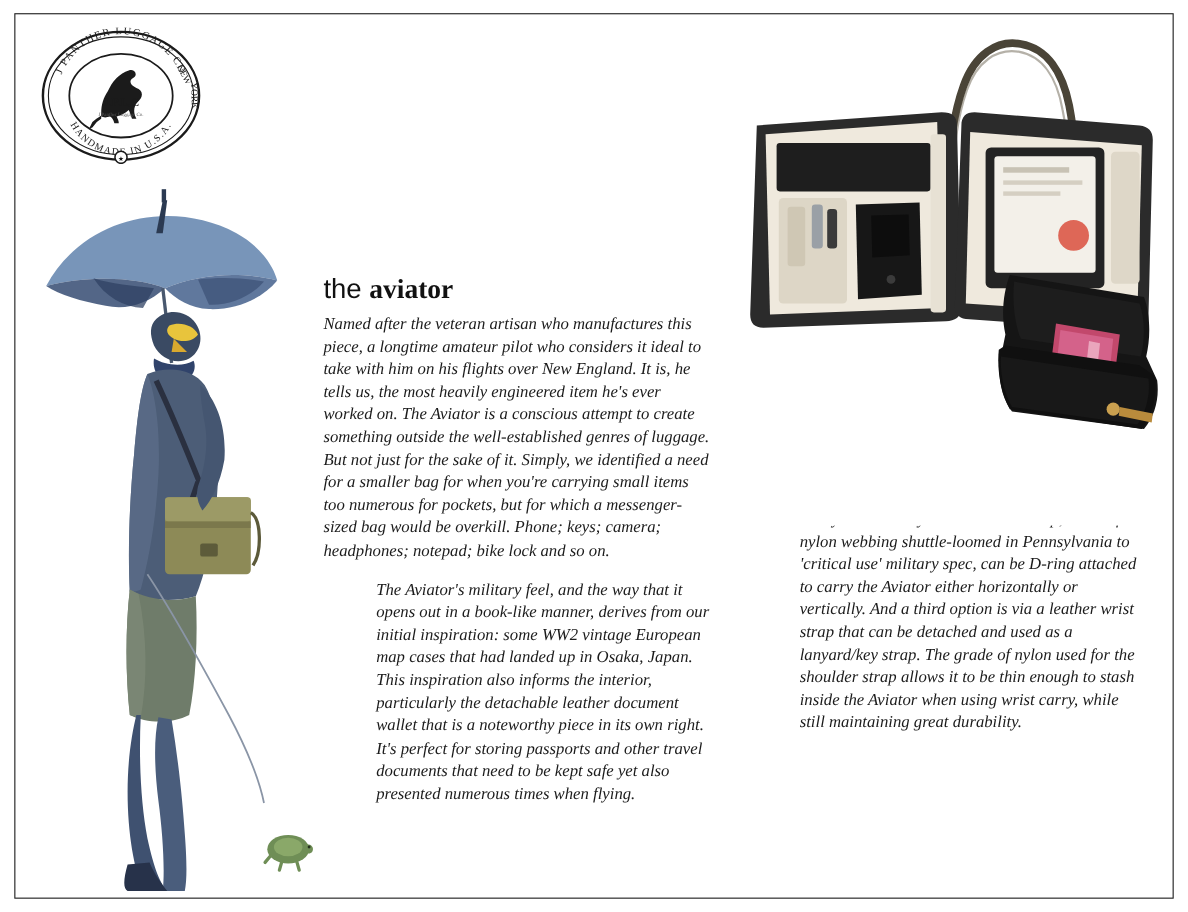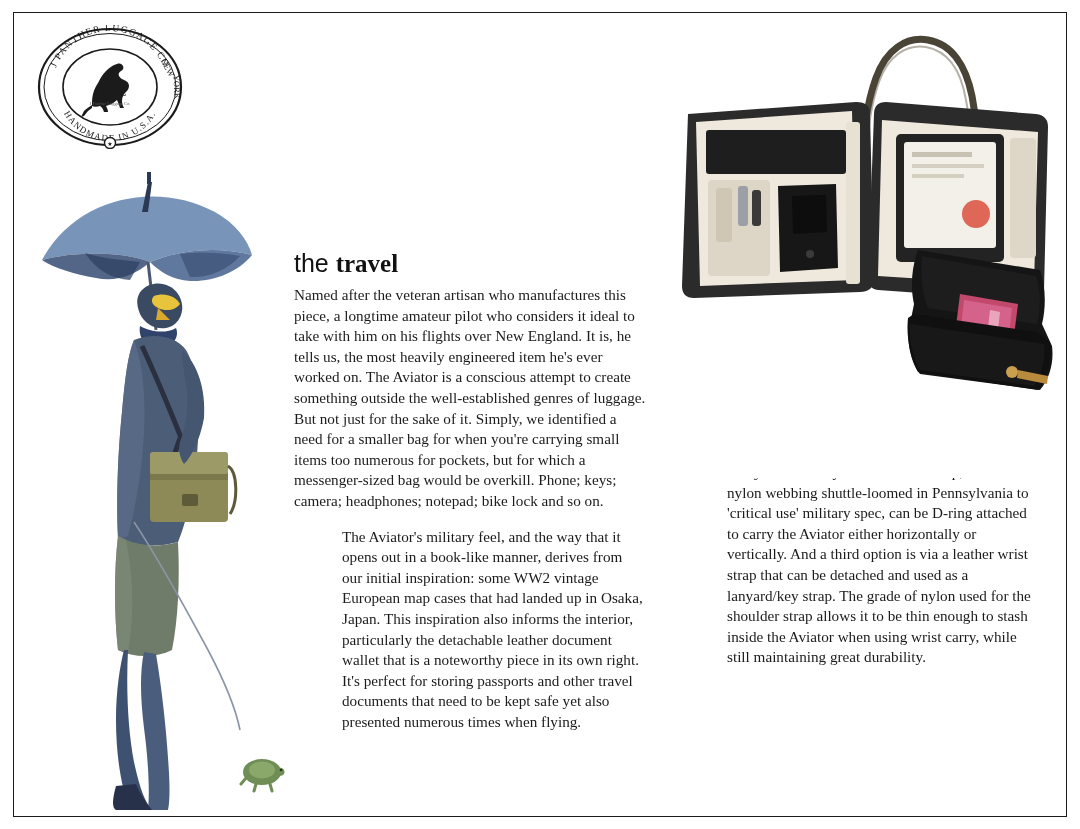--- a/index.html
+++ b/index.html
@@ -85,20 +85,21 @@
   .col {
     position: absolute;
     font-family: "Liberation Serif", serif;
     font-size: 15.2px;
     line-height: 1.355;
     color: #1b1b1b;
     text-align: left;
   }
   .col p {
     margin: 0 0 15px 0;
+    font-style: italic;
   }
   .col p:last-child { margin-bottom: 0; margin-left: 48px; }
 
   .col-left {
     left: 294px;
     top: 285px;
     width: 352px;
   }
   .col-right {
     left: 679px;
@@ -206,21 +207,21 @@
         <ellipse cx="232" cy="622" rx="19" ry="13" fill="#6f8e56"></ellipse>
         <ellipse cx="232" cy="620" rx="13" ry="8.5" fill="#8aa869"></ellipse>
         <path d="M246 618 C252 616 256 620 254 624 C252 627 247 626 245 623 Z" fill="#6f8e56"></path>
         <circle cx="251" cy="620" r="1.3" fill="#23301c"></circle>
         <path d="M216 628 L211 634 M226 634 L224 641 M240 634 L242 641" stroke="#6f8e56" stroke-width="3" stroke-linecap="round"></path>
       </g>
     </svg>
   </div>
 
   <div class="headline">
-    <span class="the">the </span><span class="aviator">travel</span>
+    <span class="the">the </span><span class="aviator">aviator</span>
   </div>
 
   <div class="col col-left">
     <p>Named after the veteran artisan who manufactures this piece, a longtime amateur pilot who considers it ideal to take with him on his flights over New England. It is, he tells us, the most heavily engineered item he's ever worked on. The Aviator is a conscious attempt to create something outside the well-established genres of luggage. But not just for the sake of it. Simply, we identified a need for a smaller bag for when you're carrying small items too numerous for pockets, but for which a messenger-sized bag would be overkill. Phone; keys; camera; headphones; notepad; bike lock and so on.</p>
     <p>The Aviator's military feel, and the way that it opens out in a book-like manner, derives from our initial inspiration: some WW2 vintage European map cases that had landed up in Osaka, Japan. This inspiration also informs the interior, particularly the detachable leather document wallet that is a noteworthy piece in its own right. It's perfect for storing passports and other travel documents that need to be kept safe yet also presented numerous times when flying.</p>
   </div>
 
   <div class="col col-right">
     <p>Carry is three-way. The shoulder strap, made of nylon webbing shuttle-loomed in Pennsylvania to 'critical use' military spec, can be D-ring attached to carry the Aviator either horizontally or vertically. And a third option is via a leather wrist strap that can be detached and used as a lanyard/key strap. The grade of nylon used for the shoulder strap allows it to be thin enough to stash inside the Aviator when using wrist carry, while still maintaining great durability.</p>
   </div>

